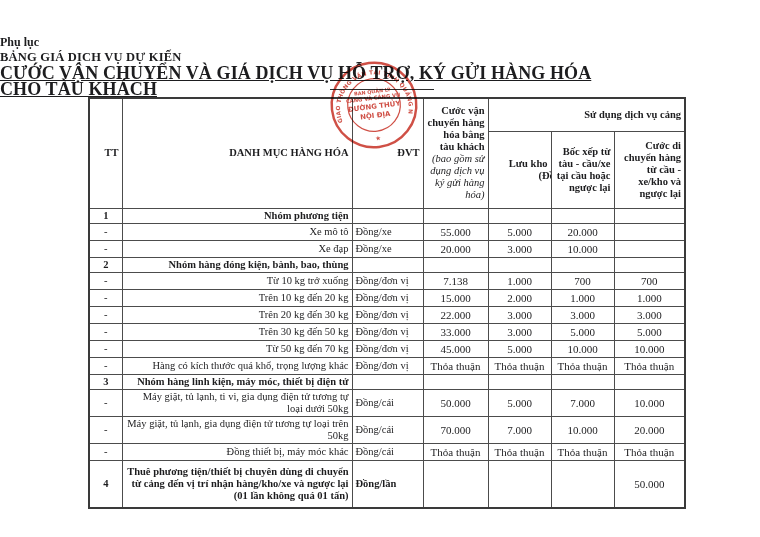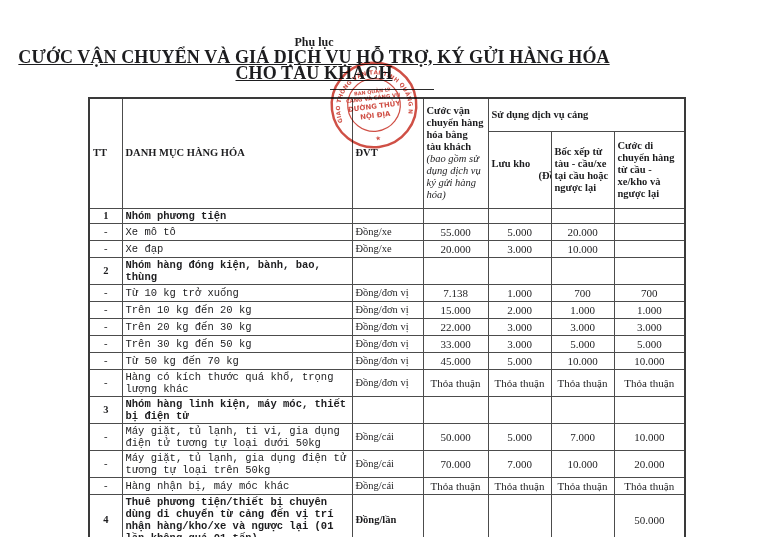--- a/index.html
+++ b/index.html
@@ -4,45 +4,45 @@
 <style>
   html,body{margin:0;padding:0;}
   body{
     width:760px;height:537px;background:#ffffff;
     font-family:"Liberation Serif","DejaVu Serif",serif;
     color:#1d1d1f;position:relative;overflow:hidden;
   }
   .doc{position:absolute;inset:0;}
 
   
-  .titles{position:absolute;top:35px;left:0;width:628px;text-align:center;font-weight:bold;}
+  .titles{position:absolute;top:35px;left:0;width:628px;font-weight:bold;}
   .title-appendix{font-size:12px;line-height:14px;}
   .title-line1{font-size:12.5px;line-height:15px;margin-top:1px;letter-spacing:.2px;}
   .title-line2{font-size:18px;line-height:16px;margin-top:0;letter-spacing:.1px;text-decoration:underline;}
   .title-underline{position:absolute;top:89px;left:330px;width:104px;height:0;border-top:1.4px solid #2b2b2b;}
 
   
   table.price{
     position:absolute;left:88px;top:97px;width:596px;
     border-collapse:collapse;table-layout:fixed;
     font-size:10.5px;line-height:12px;
   }
   table.price th,table.price td{
     border:1px solid #4c4c4c;padding:1px 3px;vertical-align:middle;
     overflow:hidden;
   }
   table.price{border:2px solid #3a3a3a;}
-  table.price th{font-weight:bold;text-align:left;}
+  table.price th{font-weight:bold;text-align:right;}
   .hdr-top{height:33px;}
   .hdr-sub{height:77px;}
   .freight-note{font-style:italic;font-weight:normal;}
   .storage-sub{font-weight:bold;padding-left:47px;}
 
   td.td-tt{text-align:center;}
-  td.td-item{text-align:left;padding-left:4px;font-family:Liberation Mono, monospace;}
+  td.td-item{text-align:right;padding-left:4px;}
   td.td-unit{text-align:left;}
   td.td-num{text-align:center;font-size:11px;}
 
   tr.row-group{height:15px;}
   tr.row-group td{font-weight:bold;border-top:1.6px solid #3a3a3a;}
   tr.row-data{height:17px;}
   tr.row-data2{height:26px;}
   tr.row-hire{height:48px;}
   tr.row-hire td{border-top:1.6px solid #3a3a3a;}
   tr.row-hire td.td-tt,tr.row-hire td.td-item,tr.row-hire td.td-unit{font-weight:bold;}
@@ -54,20 +54,21 @@
   }
   .stamp text{font-family:"DejaVu Sans","Liberation Sans",sans-serif;font-weight:bold;}
 </style>
 </head>
 <body>
 
 <div class="doc">
 
   <div class="titles">
     <div class="title-appendix">Phụ lục</div>
+    <div class="title-line1">BẢNG GIÁ DỊCH VỤ DỰ KIẾN</div>
     <div class="title-line2">CƯỚC VẬN CHUYỂN VÀ GIÁ DỊCH VỤ HỖ TRỢ, KÝ GỬI HÀNG HÓA CHO TÀU KHÁCH</div>
   </div>
   <div class="title-underline"></div>
 
   <table class="price">
     <colgroup>
       <col style="width:33px">
         <col style="width:230px">
         <col style="width:71px">
       <col style="width:65px">
@@ -202,21 +203,21 @@
           <td class="td-tt">-</td>
           <td class="td-item">Máy giặt, tủ lạnh, gia dụng điện tử tương tự loại trên 50kg</td>
           <td class="td-unit">Đồng/cái</td>
           <td class="td-num">70.000</td>
           <td class="td-num">7.000</td>
           <td class="td-num">10.000</td>
           <td class="td-num">20.000</td>
         </tr>
         <tr class="row-data">
           <td class="td-tt">-</td>
-          <td class="td-item">Hàng nhận bị, máy móc khác</td>
+          <td class="td-item">Đồng thiết bị, máy móc khác</td>
           <td class="td-unit">Đồng/cái</td>
           <td class="td-num">Thỏa thuận</td>
           <td class="td-num">Thỏa thuận</td>
           <td class="td-num">Thỏa thuận</td>
           <td class="td-num">Thỏa thuận</td>
         </tr>
         <tr class="row-hire">
           <td class="td-tt">4</td>
           <td class="td-item">Thuê phương tiện/thiết bị chuyên dùng di chuyển từ cảng đến vị trí nhận hàng/kho/xe và ngược lại (01 lần không quá 01 tấn)</td>
           <td class="td-unit">Đồng/lần</td>

